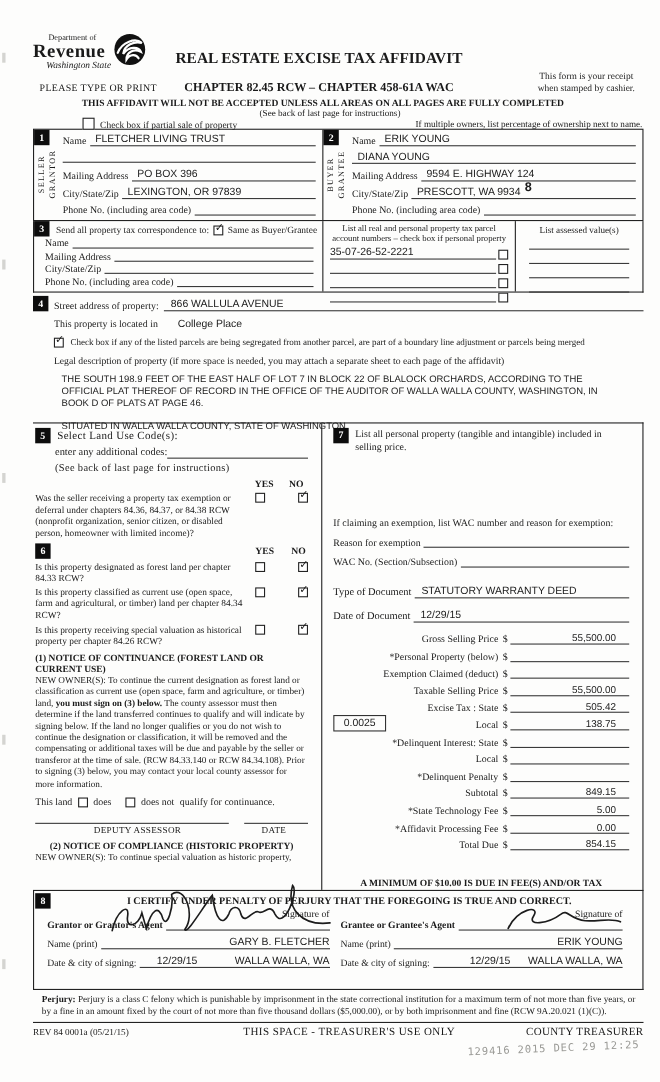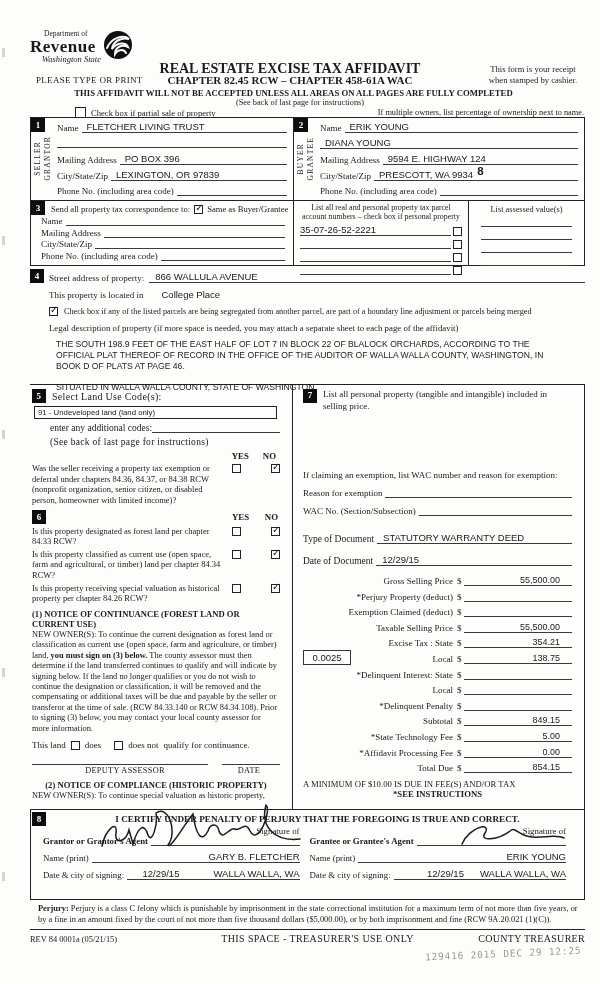--- a/index.html
+++ b/index.html
@@ -11,21 +11,21 @@
   }
   .mark { position:absolute; left:2px; width:3px; height:9px; background:#b9b9b4; opacity:.6; }
 
   
   .hdr { position:relative; height:117px; }
   .logo { position:absolute; left:30px; top:30px; display:flex; align-items:flex-start; gap:2px; }
   .logo-txt { line-height:1; }
   .logo-dept { font-size:7.5px; padding-left:14px; }
   .logo-rev { font-size:17px; font-weight:bold; letter-spacing:.5px; }
   .logo-wa { font-size:8.5px; font-style:italic; padding-left:12px; }
-  .hdr-title { position:absolute; left:140px; width:300px; top:61px; text-align:center; font-size:14px; font-weight:bold; white-space:nowrap; }
+  .hdr-title { position:absolute; left:140px; width:300px; top:46px; text-align:center; font-size:14px; font-weight:bold; white-space:nowrap; }
   .hdr-chapter { position:absolute; left:140px; width:300px; top:74px; text-align:center; font-size:11px; font-weight:bold; white-space:nowrap; }
   .hdr-receipt { position:absolute; right:8px; top:64px; width:118px; text-align:center; font-size:8.6px; line-height:1.25; }
   .hdr-type { position:absolute; left:36px; top:75px; font-size:9px; letter-spacing:.3px; }
   .hdr-warn { position:absolute; left:0; right:13px; top:88px; text-align:center; font-size:8.7px; font-weight:bold; }
   .hdr-seeback { position:absolute; left:0; right:0; top:98px; text-align:center; font-size:8.3px; }
   .hdr-partial { position:absolute; left:75px; top:107px; font-size:8.6px; display:flex; align-items:center; gap:5px; }
   .hdr-multi { position:absolute; right:16px; top:108px; font-size:8.3px; }
 
   
   .cb { display:inline-block; width:9px; height:9px; border:1px solid #222; background:#fff; position:relative; flex:none; }
@@ -104,21 +104,21 @@
   .docrow .line { flex:1; border-bottom:1px solid #3a3a3a; margin-left:3px; }
   .docrow .fill { padding-left:6px; }
   .fin { margin-top:4px; }
   .fin-row { display:flex; align-items:flex-end; height:15.6px; }
   .fin-label { width:150px; text-align:right; font-size:9px; white-space:nowrap; flex:none; display:flex; justify-content:flex-end; align-items:flex-end; }
   .fin-label.rate { justify-content:space-between; }
   .rate-box { display:inline-block; width:48px; border:1px solid #333; text-align:center; font-family:"Liberation Sans",sans-serif; font-size:9.5px; line-height:13px; margin-bottom:-1px; }
   .fin-dollar { padding:0 2px 0 4px; font-size:9px; }
   .fin-line { flex:1; border-bottom:1px solid #3a3a3a; display:flex; justify-content:flex-end; min-height:11px; }
   .fin-value { font-family:"Liberation Sans",sans-serif; font-size:9px; padding-right:12px; }
-  .minimum { margin-top:6px; font-size:8.7px; font-weight:normal; }
+  .minimum { margin-top:24px; text-align:center; font-size:8.7px; font-weight:bold; }
   .seeinstr { text-align:center; font-size:8.7px; font-weight:bold; }
 
   
   .sec8 { position:relative; margin:0 15px 0 30px; height:90px; border:1.2px solid #222; border-top:none; padding:4px 10px 2px 10px; }
   .sec8 .numtab { position:absolute; left:1px; top:2px; }
   .certify { text-align:center; font-size:9.2px; font-weight:bold; margin-left:20px; }
   .sigcols { display:flex; margin-top:2px; }
   .sigcol { width:50%; padding:0 8px 18px 2px; position:relative;text-align:right; }
   .sigline1 { font-size:8.8px; }
   .sigline2 { display:flex; align-items:flex-end; font-size:8.8px; font-weight:bold; }
@@ -311,21 +311,20 @@
     <div class="legal">THE SOUTH 198.9 FEET OF THE EAST HALF OF LOT 7 IN BLOCK 22 OF BLALOCK ORCHARDS, ACCORDING TO THE OFFICIAL PLAT THEREOF OF RECORD IN THE OFFICE OF THE AUDITOR OF WALLA WALLA COUNTY, WASHINGTON, IN BOOK D OF PLATS AT PAGE 46.</div>
     <div class="situated">SITUATED IN WALLA WALLA COUNTY, STATE OF WASHINGTON.</div>
   </div>
 
   <div class="sec567">
     <div class="col56">
       <div class="s5head">
         <span class="numtab">5</span>
         <span>Select Land Use Code(s):</span>
       </div>
-      <div class="landuse">91 - Undeveloped land (land only)</div>
       <div class="addl">
           <span>enter any additional codes:</span>
           <span class="line"></span>
         </div>
       <div class="seeback2">(See back of last page for instructions)</div>
       <div class="ynhead">
           <span>YES</span>
           <span>NO</span>
         </div>
       <div class="q">
@@ -419,21 +418,21 @@
 
       <div class="fin">
         <div class="fin-row">
             <span class="fin-label">Gross Selling Price</span>
             <span class="fin-dollar">$</span>
             <span class="fin-line">
               <span class="fin-value">55,500.00</span>
             </span>
           </div>
         <div class="fin-row">
-            <span class="fin-label">*Perjury Property (deduct)</span>
+            <span class="fin-label">*Personal Property (below)</span>
             <span class="fin-dollar">$</span>
             <span class="fin-line">
               <span class="fin-value"></span>
             </span>
           </div>
         <div class="fin-row">
             <span class="fin-label">Exemption Claimed (deduct)</span>
             <span class="fin-dollar">$</span>
             <span class="fin-line">
               <span class="fin-value"></span>
@@ -443,21 +442,21 @@
             <span class="fin-label">Taxable Selling Price</span>
             <span class="fin-dollar">$</span>
             <span class="fin-line">
               <span class="fin-value">55,500.00</span>
             </span>
           </div>
         <div class="fin-row">
             <span class="fin-label">Excise Tax : State</span>
             <span class="fin-dollar">$</span>
             <span class="fin-line">
-              <span class="fin-value">354.21</span>
+              <span class="fin-value">505.42</span>
             </span>
           </div>
         <div class="fin-row">
             <span class="fin-label rate">
               <span class="rate-box">0.0025</span>
               <span>Local</span>
             </span>
             <span class="fin-dollar">$</span>
             <span class="fin-line">
               <span class="fin-value">138.75</span>

